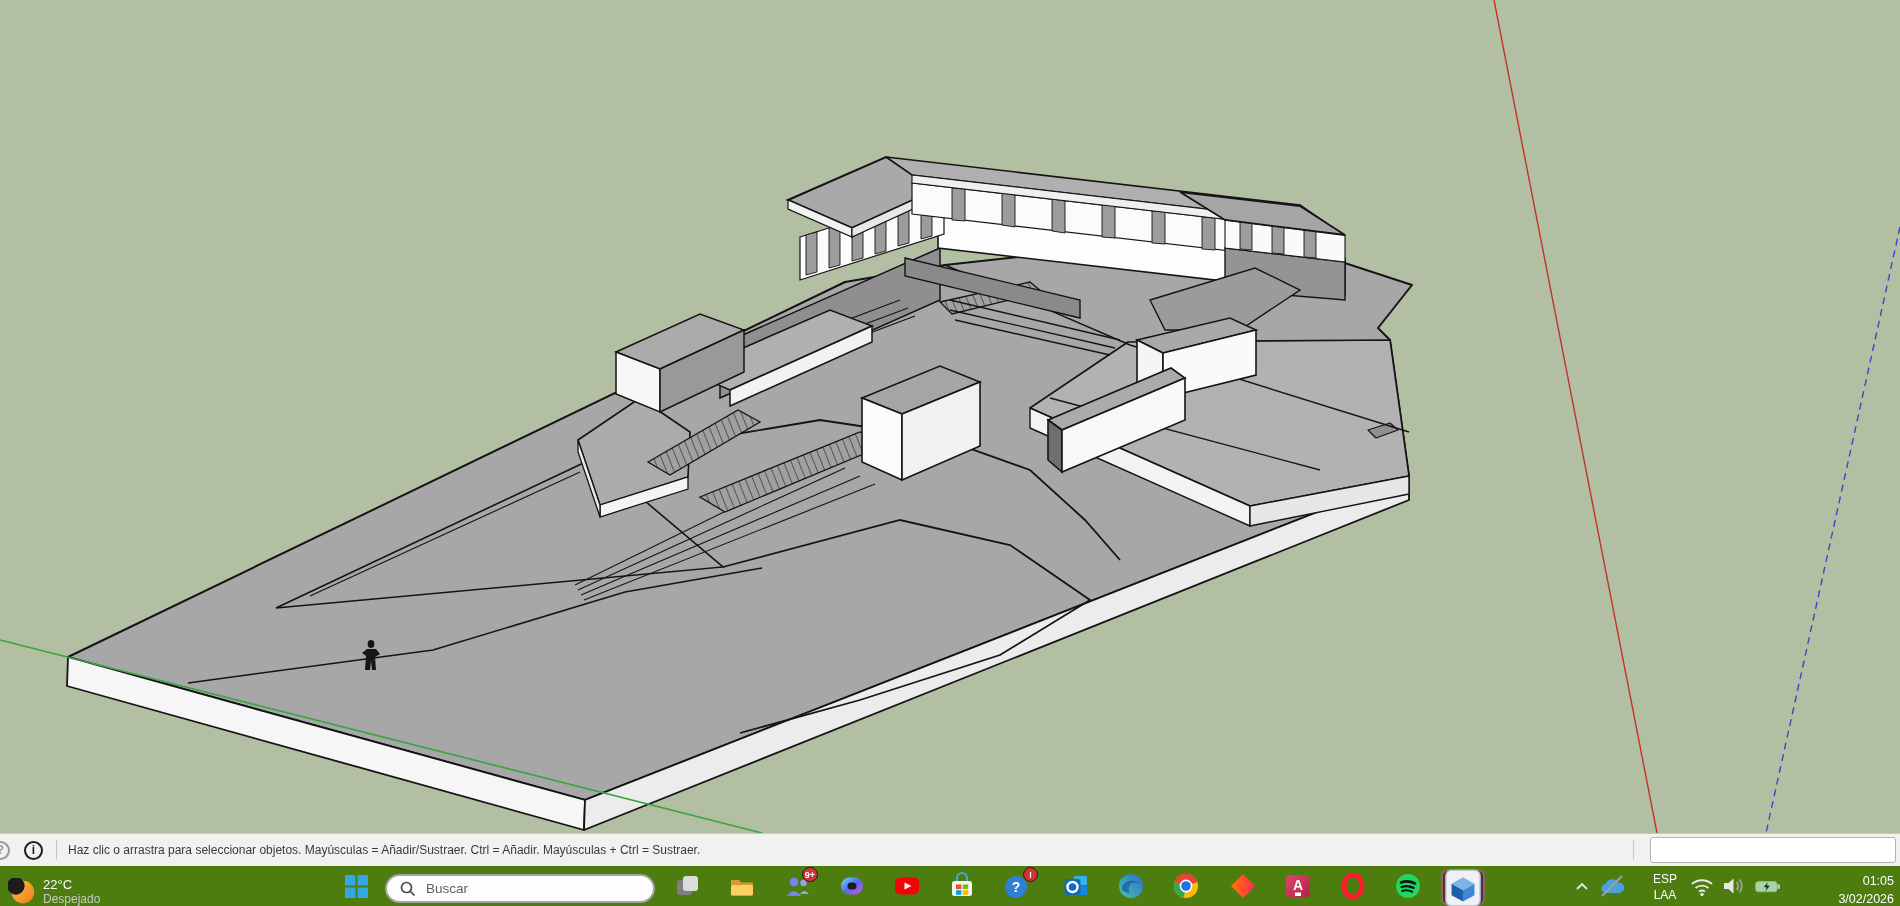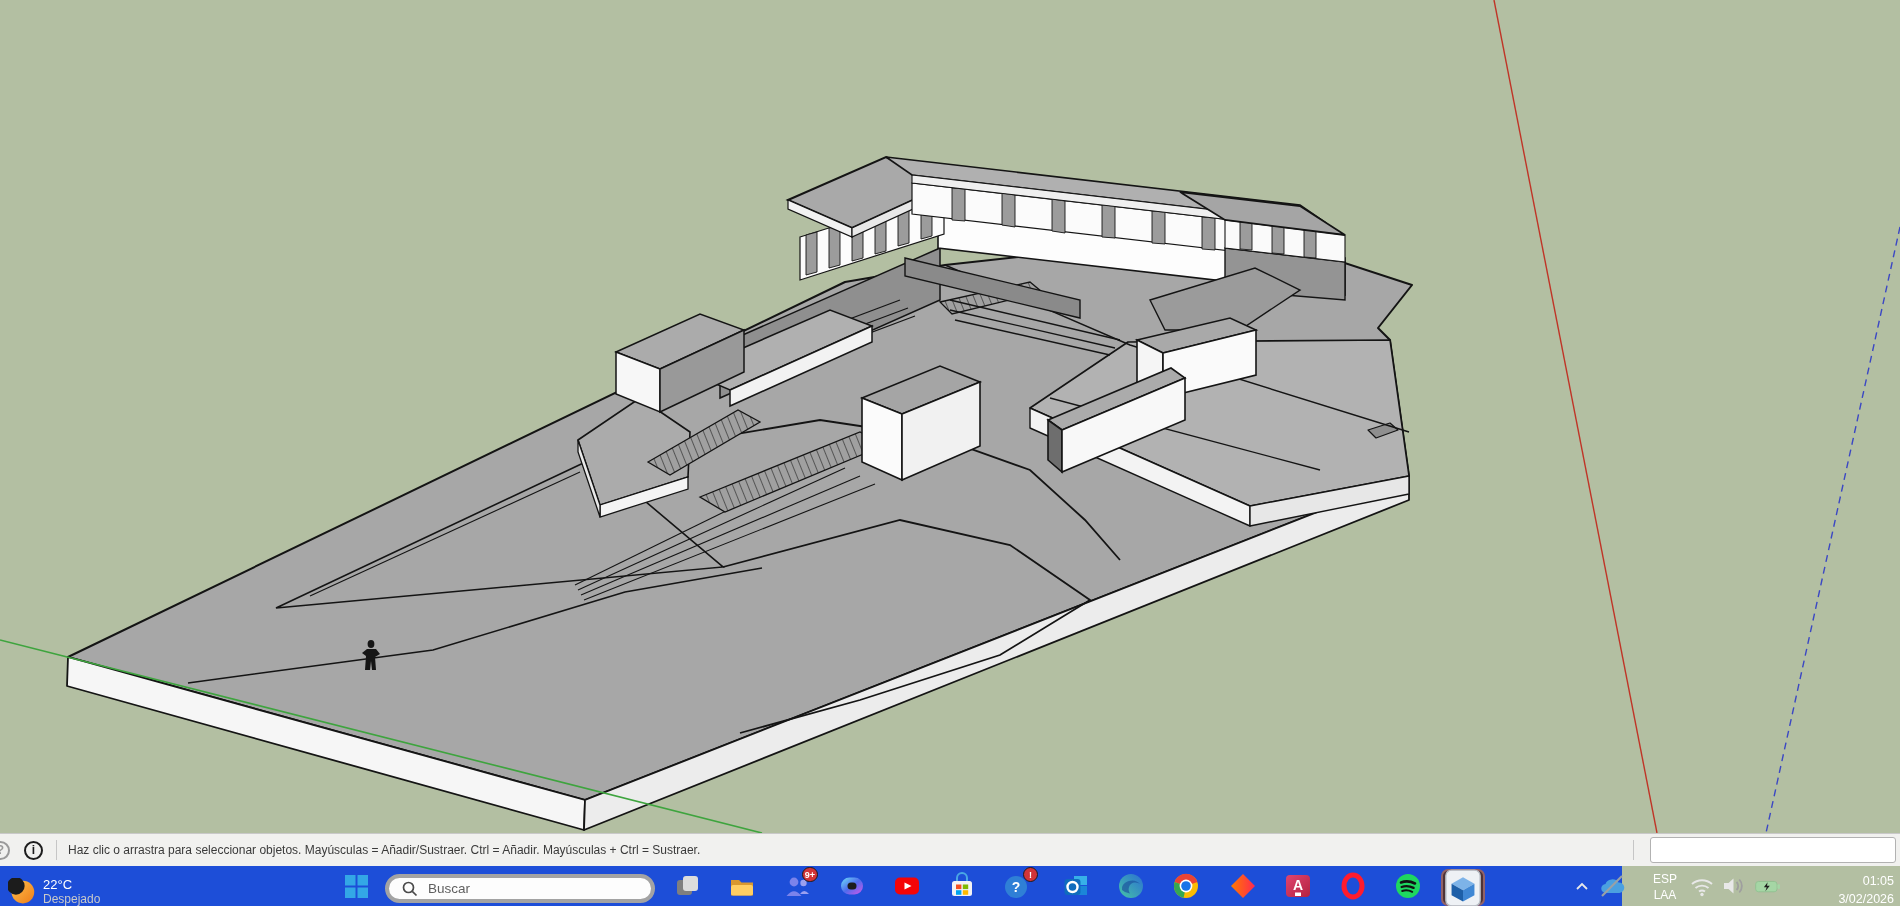--- a/index.html
+++ b/index.html
@@ -21,29 +21,29 @@
     margin-left:14px; }
   .sb-divider { width:1px; height:20px; background:#c6c6c6; margin:0 11px 0 13px; }
   .sb-msg { font-size:12px; color:#3a3a3a; white-space:nowrap; }
   .sb-right { margin-left:auto; display:flex; align-items:center; }
   .sb-divider2 { width:1px; height:20px; background:#c6c6c6; margin-right:16px; }
   .sb-measure { width:246px; height:26px; margin-right:4px; background:#ffffff;
     border:1px solid #b2b2b2; border-radius:3px; font-size:13px; padding:0 6px;
     color:#333; outline:none; }
 
   
-  .taskbar { position:absolute; left:0; top:866px; width:1622px; height:40px; background:#1d4ed8; }
+  .taskbar { position:absolute; left:0; top:866px; width:1900px; height:40px; background:#4d7c0f; }
   .weather { position:absolute; left:8px; top:4px; display:flex; align-items:flex-start; cursor:default; }
   .weather svg { width:28px; height:28px; margin-top:8px; }
   .weather-text { margin-left:7px; }
   .weather-temp { color:#ffffff; font-size:13px; line-height:15px; margin-top:7px; }
   .weather-cond { color:#c9c9c9; font-size:12px; line-height:14px; }
   .start { position:absolute; left:345px; top:9px; width:23px; height:23px; }
   .searchbox { position:absolute; left:385px; top:8px; width:270px; height:29px; background:#fdfdfd;
-    border:4px solid #a3a3a3; border-radius:15px; display:flex; align-items:center; padding-left:13px; }
+    border:2px solid #a3a3a3; border-radius:15px; display:flex; align-items:center; padding-left:13px; }
   .searchbox .mag { width:16px; height:16px; }
   .search-label { margin-left:10px; font-size:13.5px; color:#5f5f5f; }
   .tb-icon { position:absolute; top:6px; width:28px; height:28px; }
   .tb-icon svg { width:28px; height:28px; }
   .badge { position:absolute; top:-5px; right:-7px; min-width:15px; height:15px; border-radius:8px;
     background:#d13438; color:#fff; font-size:9px; font-weight:bold; display:flex;
     align-items:center; justify-content:center; padding:0 2px; border:1.5px solid #1c1c1c; }
   .sk-active { position:absolute; left:1441px; top:3px; width:44px; height:37px; background:#4d3337;
     border:2px solid #926266; border-radius:7px; display:flex; align-items:center; justify-content:center; }
   .tray-item { position:absolute; top:6px; }

